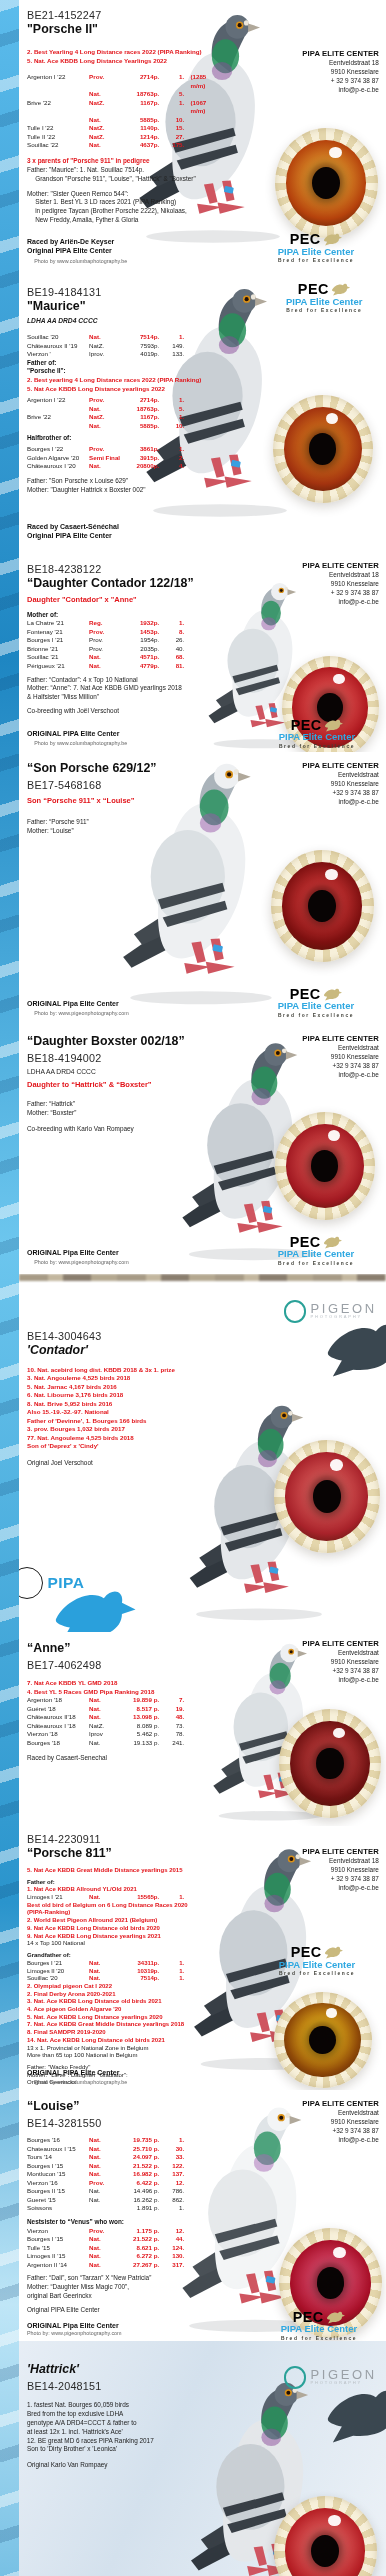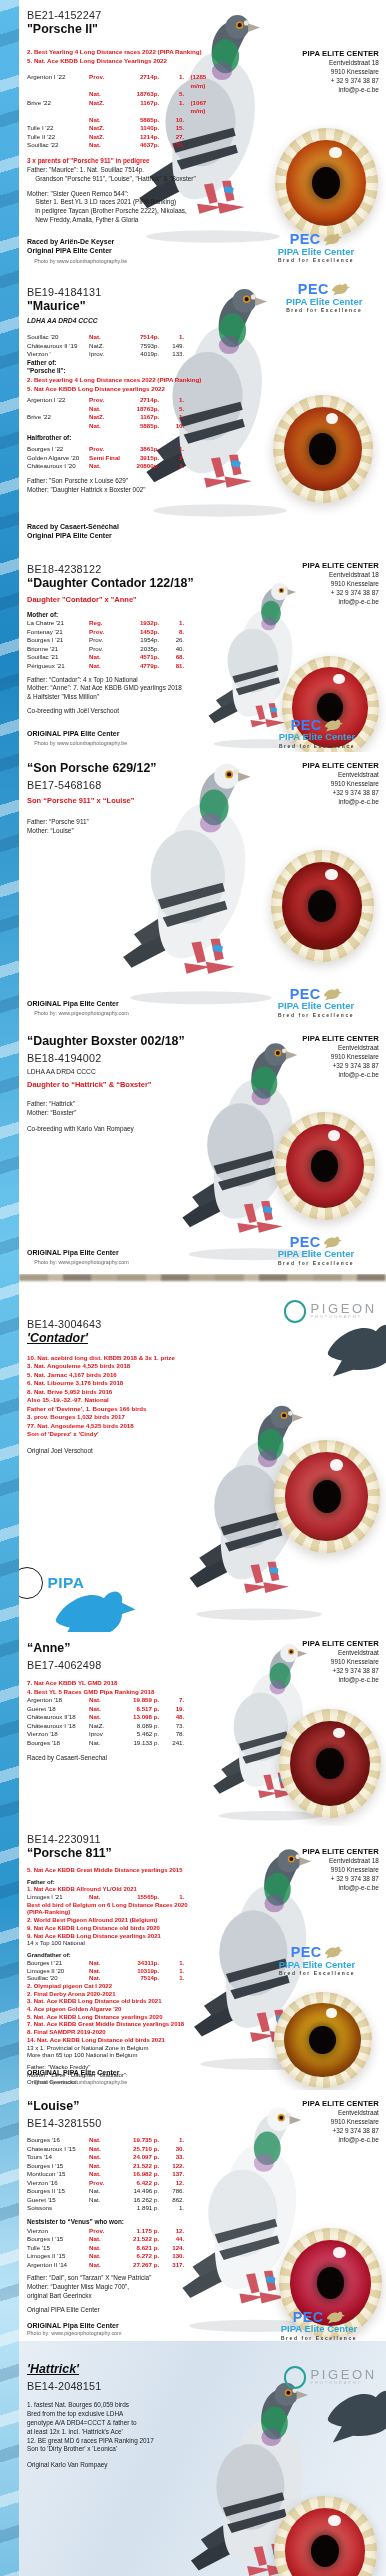--- a/index.html
+++ b/index.html
@@ -10,21 +10,21 @@
       background:linear-gradient(180deg,#5cbcec 0%,#1e86c2 18%,#6cc6ee 34%,#2a94cc 52%,#bfe6f7 63%,#2f9bd2 78%,#63c0ec 100%);}
   .ribbon:after{content:"";position:absolute;inset:0;
       background:repeating-linear-gradient(163deg,rgba(255,255,255,.45) 0 11.3px,rgba(255,255,255,0) 11.3px 33px,rgba(8,62,110,.20) 33px 45px,rgba(255,255,255,0) 45px 77px);}
   .panel{position:relative;width:386px;overflow:hidden;background:#fff;}
   .bg-lightblue{background:linear-gradient(115deg,#e9eff6 0%,#d4e1ed 42%,#eef3f8 100%);}
   .blur-strip{position:absolute;top:0;left:18.5px;right:0;height:6.7px;opacity:.75;filter:blur(1px);
       background:repeating-linear-gradient(90deg,#8a7a5e 0 29px,#b0a080 29px 44px,#63533e 44px 72px,#9c8c6c 72px 98px);}
   .text-col{position:absolute;left:27px;top:9.3px;width:175px;display:flex;flex-direction:column;z-index:3;}
   .t-ring{font-size:10.8px;color:#2a2a2a;letter-spacing:0.2px;order:0;}
   .t-name{font-size:12.4px;font-weight:bold;color:#0f0f0f;margin-top:1px;order:1;}
-  .t-name.it{font-style:italic;text-decoration:underline;}
+  .t-name.it{font-style:italic;}
   .name-first .t-name{order:0;margin-top:0;}
   .name-first .t-ring{order:1;margin-top:4.1px;}
   .t-geno{font-size:6.7px;color:#222;margin-top:4.1px;order:2;}
   .t-geno.geno-italic{font-style:italic;font-weight:bold;}
   .t-sub{color:var(--red);font-weight:bold;font-size:7.5px;margin-top:4.6px;order:3;}
   .lines{margin-top:4.6px;order:4;}
   .l-red{color:var(--red);font-weight:bold;font-size:6.2px;line-height:8.5px;}
   .l-redbold{color:var(--red);font-weight:bold;font-size:6.4px;line-height:8.8px;}
   .l-head{font-weight:bold;font-size:6.4px;color:#111;line-height:8.8px;}
   .l-text{font-size:6.4px;color:#222;line-height:8.8px;}
@@ -52,21 +52,21 @@
       background:radial-gradient(circle at 50% 46%,var(--i2,#d88a28) 0 30%,var(--i1,#b5420c) 64%,#431505 96%);}
   .pupil{position:absolute;border-radius:50%;background:#080404;
       box-shadow:0 0 8.2px 3.6px rgba(25,8,4,.5);}
   .hl{position:absolute;left:53%;top:17%;width:12%;height:10%;border-radius:50%;background:#fff;opacity:.95;}
   
   .bird-wrap{position:absolute;z-index:1;}
   .bird-wrap svg{width:100%;height:100%;}
   
   .pec{position:absolute;width:103px;text-align:center;z-index:4;}
   .pec-top{display:flex;align-items:flex-end;justify-content:center;gap:1px;}
-  .pec-word{font-size:14.4px;font-weight:bold;color:#3b82f6;letter-spacing:0.5px;line-height:13.4px;}
+  .pec-word{font-size:14.4px;font-weight:bold;color:#000000;letter-spacing:0.5px;line-height:13.4px;}
   .pec-bird{width:20.6px;height:17.5px;}
   .pec-blue{color:#2fa8e1;font-size:9.5px;font-weight:bold;line-height:10.8px;}
   .pec-bred{color:#3f3f37;font-size:4.9px;font-weight:bold;letter-spacing:1.6px;margin-top:1px;}
   
   .pp{position:absolute;display:flex;align-items:center;gap:4.1px;z-index:4;}
   .pp-circ{width:18.5px;height:18.5px;border-radius:50%;border:2.1px solid #2aa198;position:relative;}
   .pp-circ svg{position:absolute;inset:1.5px;}
   .pp-word{font-size:13px;color:#9aa0a6;letter-spacing:2.6px;line-height:11.3px;}
   .pp-sub{font-size:4.1px;color:#b9bfc5;letter-spacing:1.8px;}
   
@@ -498,21 +498,21 @@
 
   </section>
 
   <section class="panel" style="height: 358px;">
     <div class="blur-strip"></div>
     <div class="bird-wrap" style="left: 179px; top: 62px; width: 160px; height: 289px; --bh: #636e79; --bnB: #57626d; --bn: #27915a; --bi: #8a4b9a; --bb: #e4e7ea; --bs: #c9cfd4; --bw: #383f46; --bt: #30373e; --bl: #cf5560;">
       <svg viewBox="0 0 310 560" width="160" height="289">
             <use href="#bird-shape" xlink:href="#bird-shape"></use>
           </svg>
     </div>
-    <div class="text-col" style="top: 44px;">
+    <div class="text-col" style="top: 56px;">
       <div class="t-ring">BE14-3004643</div>
       <div class="t-name it">'Contador'</div>
 
       <div class="lines">
             <div class="l-gap" style="height: 4.1px;"></div>
             <div class="l-red">10. Nat. acebird long dist. KBDB 2018 &amp; 3x 1. prize</div>
             <div class="l-red">3. Nat. Angouleme 4,525 birds 2018</div>
             <div class="l-red">5. Nat. Jarnac 4,167 birds 2016</div>
             <div class="l-red">6. Nat. Libourne 3,176 birds 2018</div>
             <div class="l-red">8. Nat. Brive 5,952 birds 2016</div>

